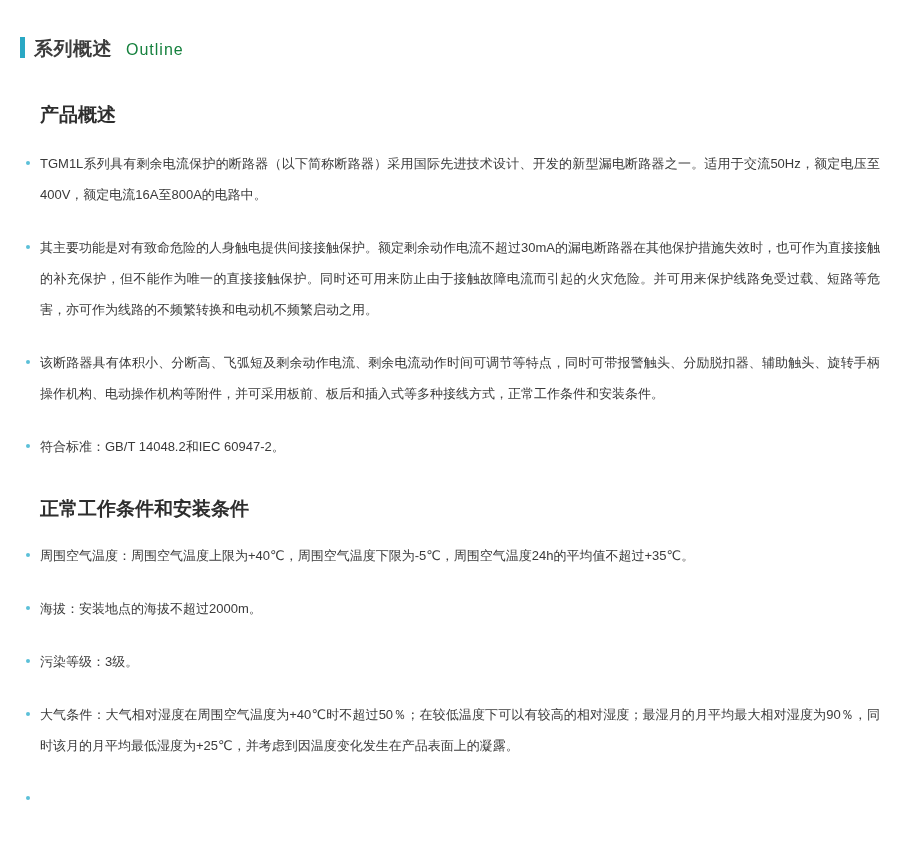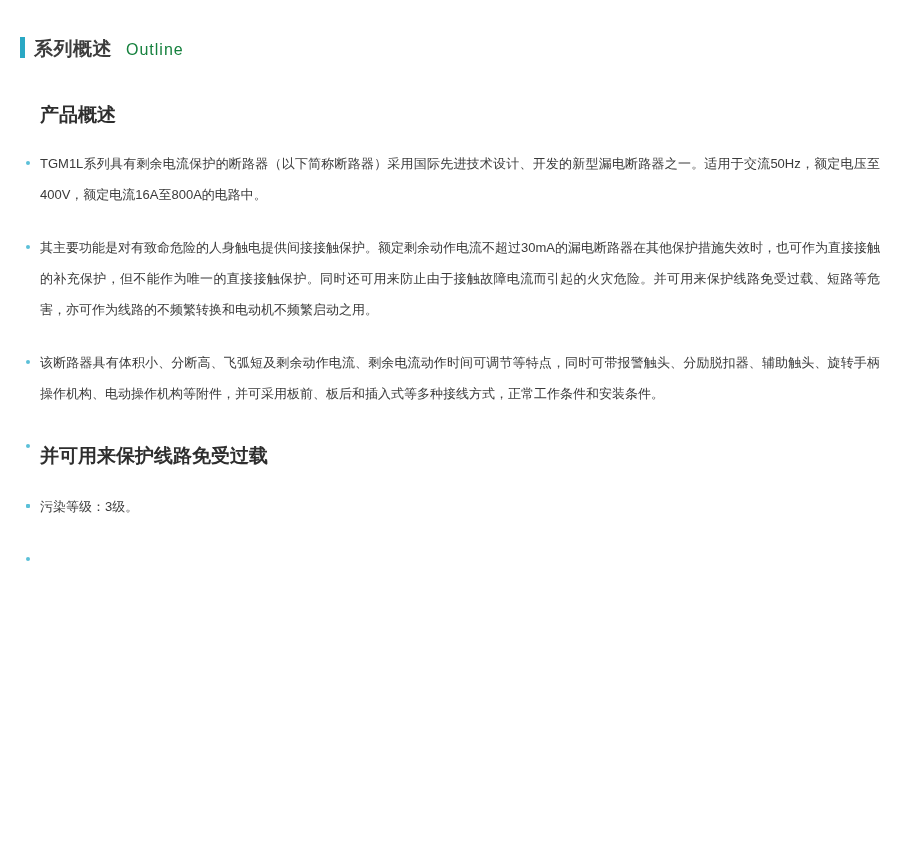--- a/index.html
+++ b/index.html
@@ -115,35 +115,42 @@
     <li>
       <span class="dot"></span>
       <span>其主要功能是对有致命危险的人身触电提供间接接触保护。额定剩余动作电流不超过30mA的漏电断路器在其他保护措施失效时，也可作为直接接触的补充保护，但不能作为唯一的直接接触保护。同时还可用来防止由于接触故障电流而引起的火灾危险。并可用来保护线路免受过载、短路等危害，亦可作为线路的不频繁转换和电动机不频繁启动之用。</span>
     </li>
     <li>
       <span class="dot"></span>
       <span>该断路器具有体积小、分断高、飞弧短及剩余动作电流、剩余电流动作时间可调节等特点，同时可带报警触头、分励脱扣器、辅助触头、旋转手柄操作机构、电动操作机构等附件，并可采用板前、板后和插入式等多种接线方式，正常工作条件和安装条件。</span>
     </li>
     <li>
       <span class="dot"></span>
+      <span>符合标准：GB/T 14048.2和IEC 60947-2。</span>
     </li>
   </ul>
 
-  <h3 class="sub-heading second">并可用来保护线路免受过载</h3>
+  <h3 class="sub-heading second">正常工作条件和安装条件</h3>
 
   <ul class="bullets group-second">
     <li>
       <span class="dot"></span>
+      <span>周围空气温度：周围空气温度上限为+40℃，周围空气温度下限为-5℃，周围空气温度24h的平均值不超过+35℃。</span>
     </li>
     <li>
       <span class="dot"></span>
+      <span>海拔：安装地点的海拔不超过2000m。</span>
     </li>
     <li>
       <span class="dot"></span>
       <span>污染等级：3级。</span>
+    </li>
+    <li>
+      <span class="dot"></span>
+      <span>大气条件：大气相对湿度在周围空气温度为+40℃时不超过50％；在较低温度下可以有较高的相对湿度；最湿月的月平均最大相对湿度为90％，同时该月的月平均最低湿度为+25℃，并考虑到因温度变化发生在产品表面上的凝露。</span>
     </li>
     <li>
       <span class="dot"></span>
     </li>
 
   </ul>
 
 </div>
 
 </body></html>

